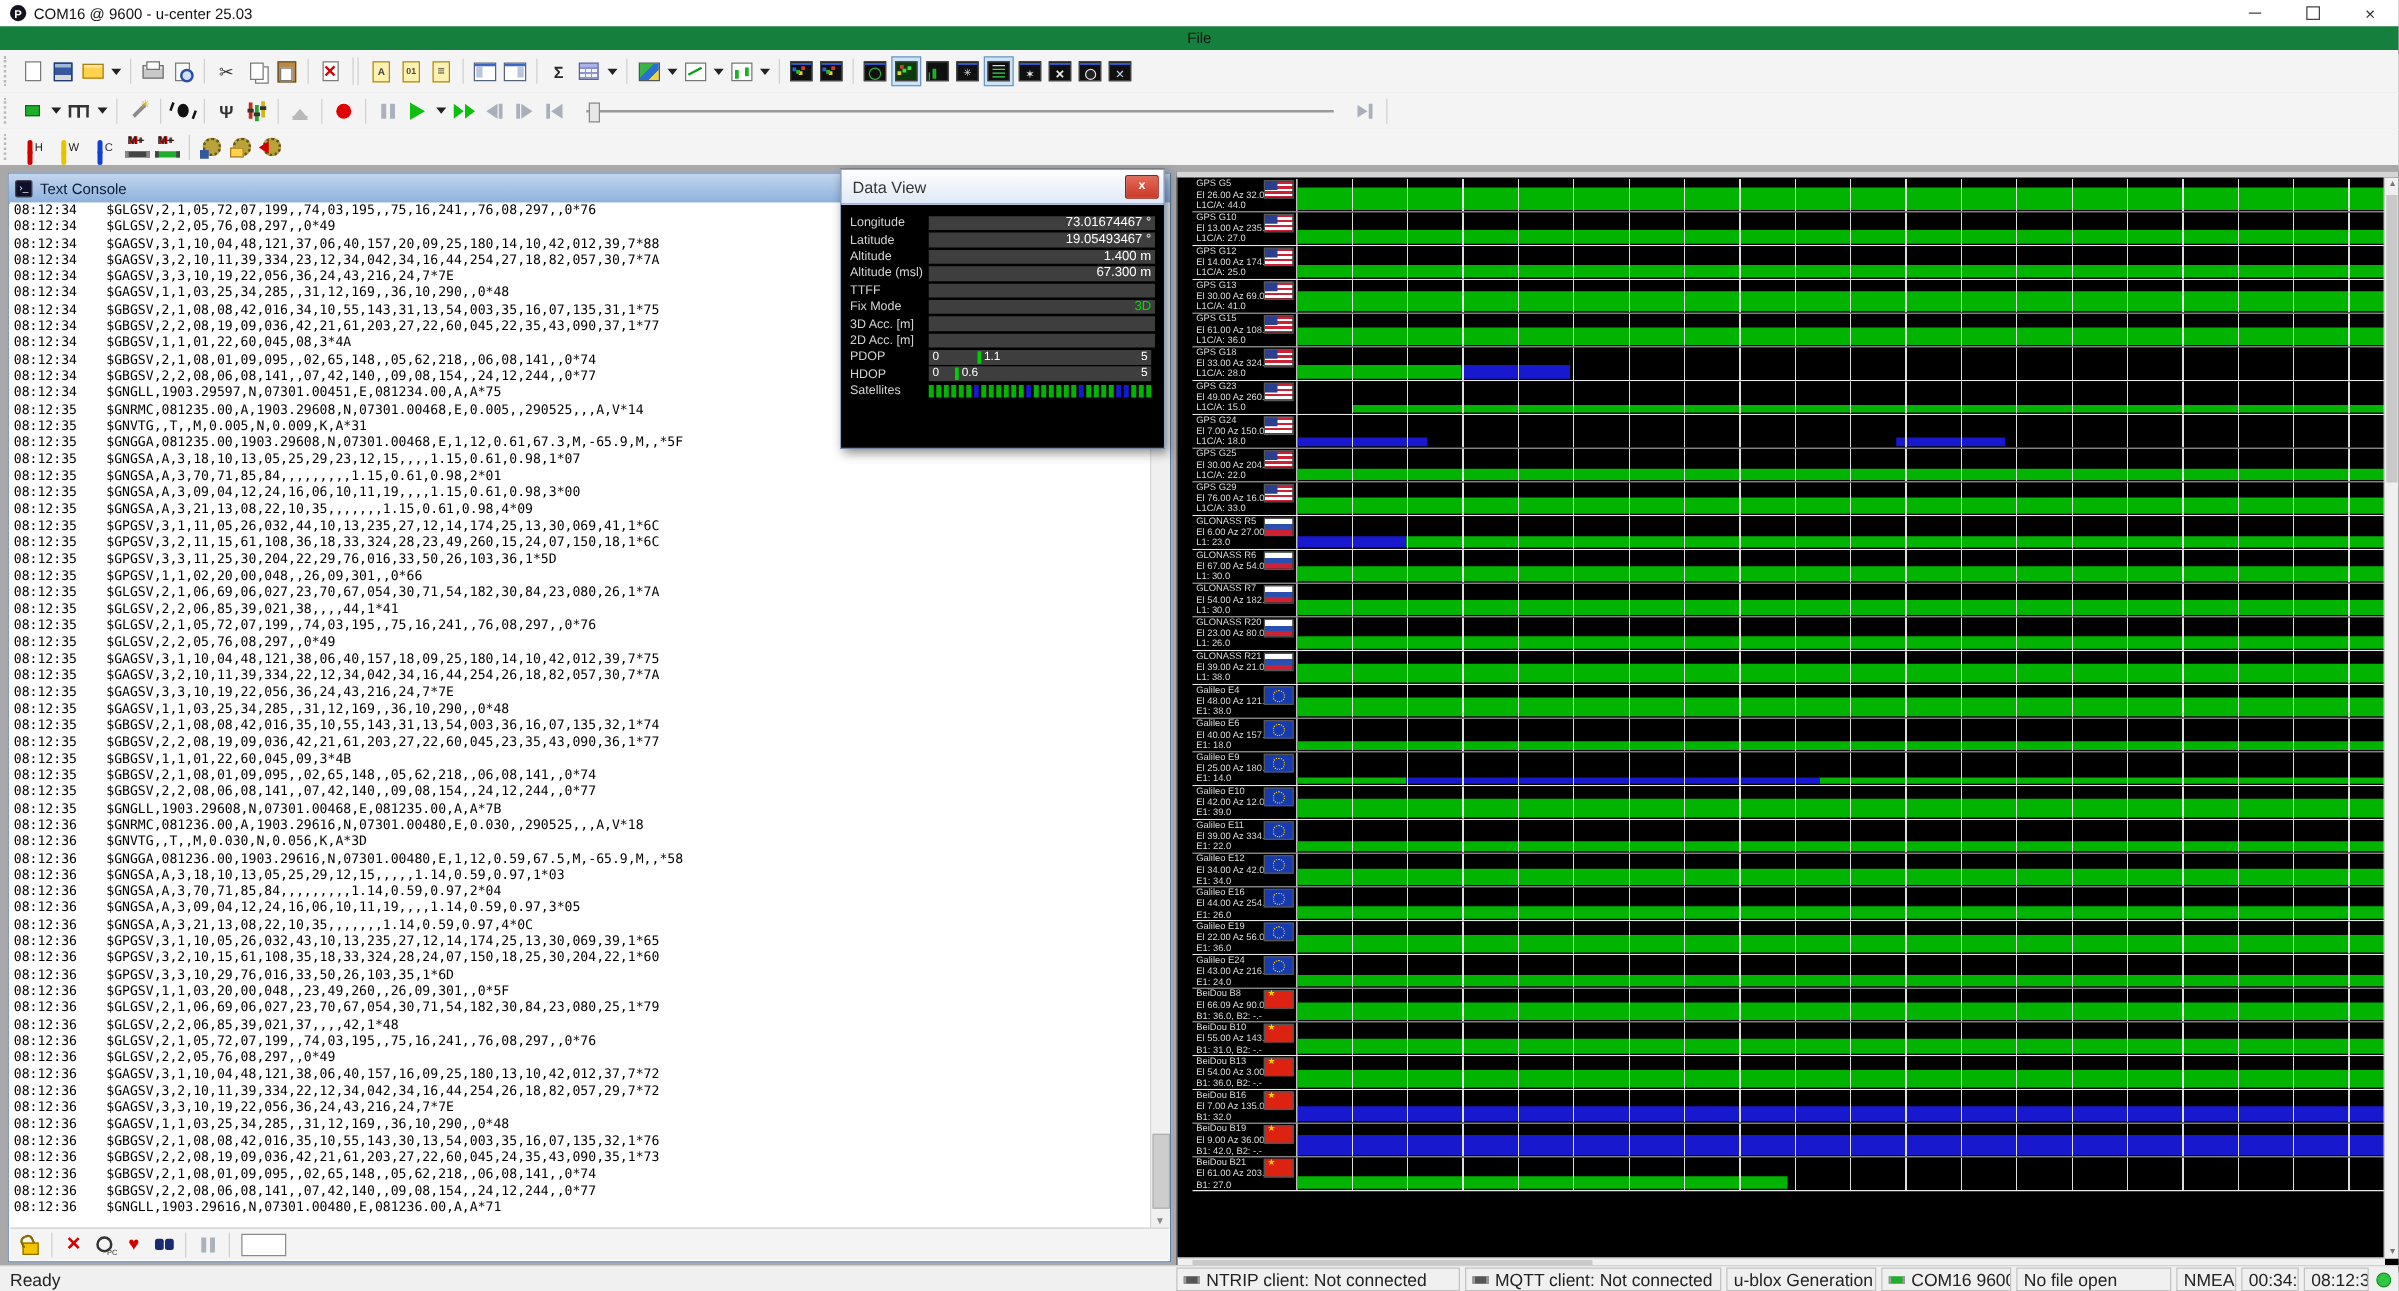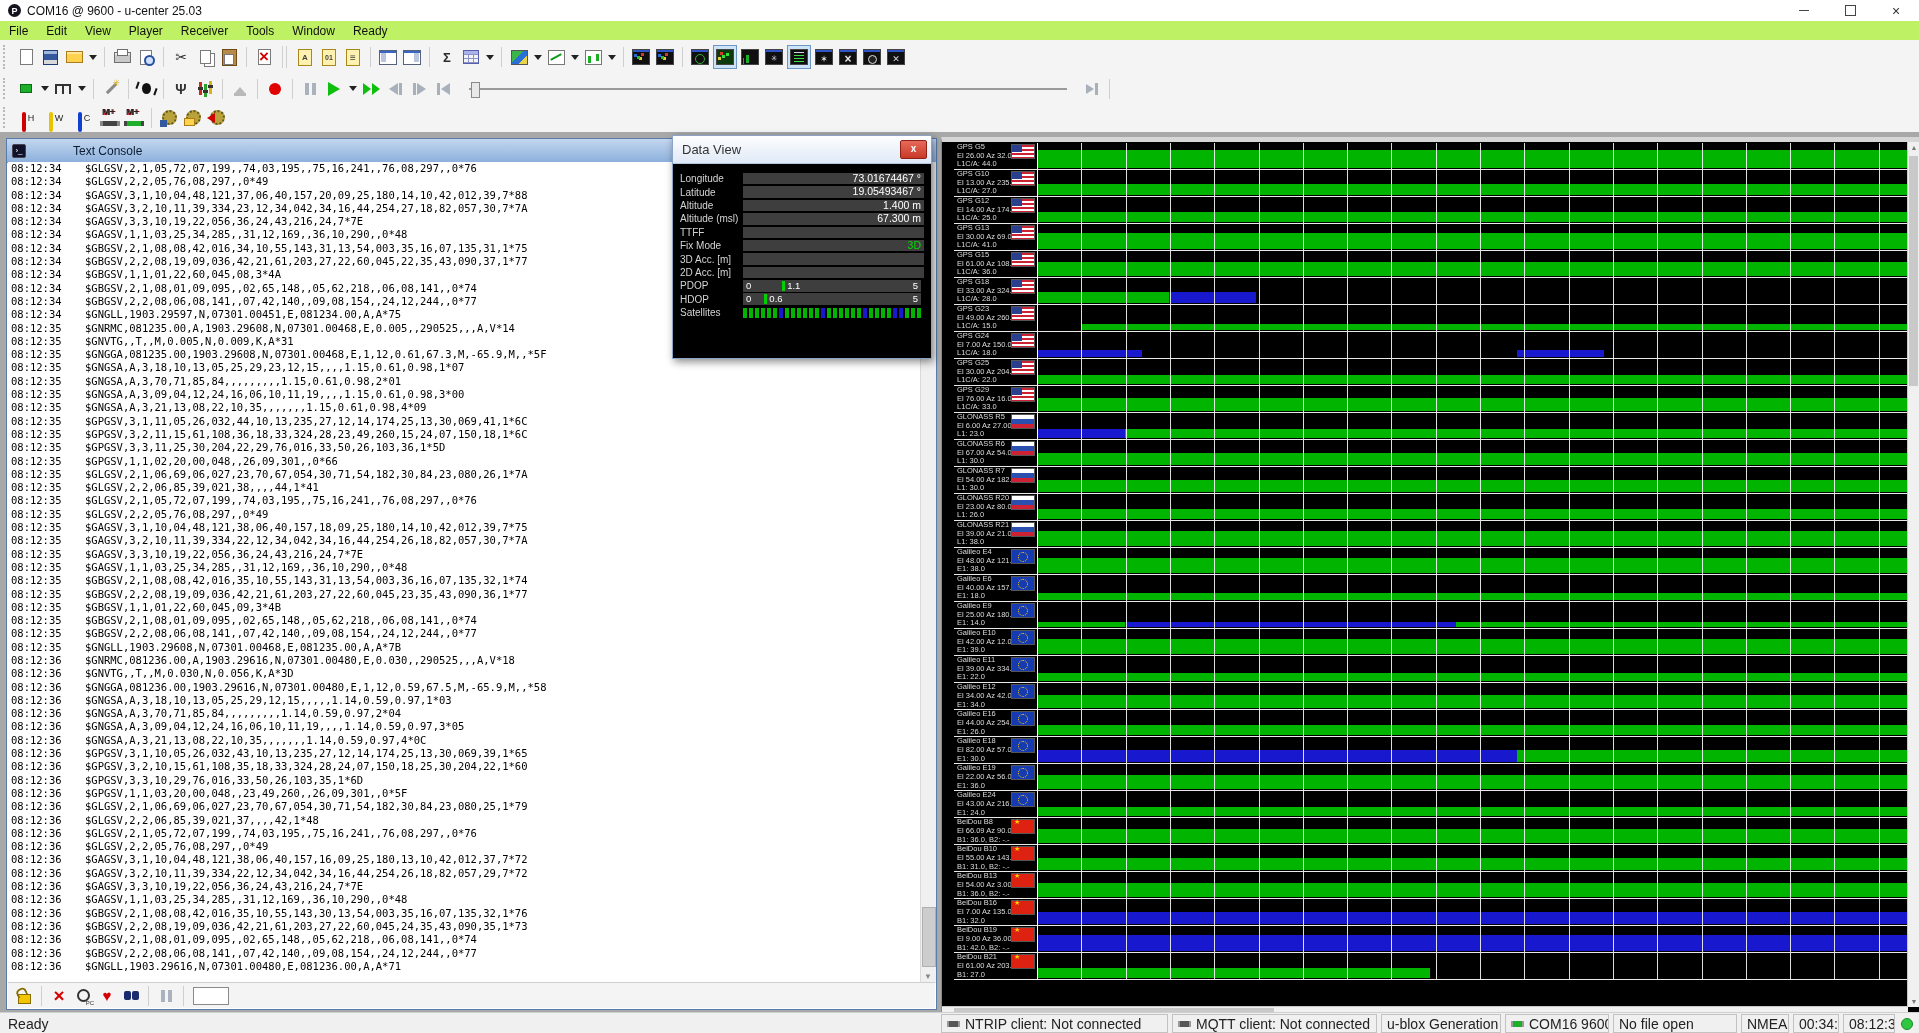--- a/index.html
+++ b/index.html
@@ -9,22 +9,22 @@
   #titlebar{position:absolute;left:0;top:0;width:100%;height:21px;background:#fff;display:flex;align-items:center;}
   #app-icon{width:13px;height:13px;border-radius:50%;background:#14141e;color:#fff;font-size:9px;font-weight:bold;
             display:flex;align-items:center;justify-content:center;margin:0 6px 0 8px;}
   #title-text{font-size:12px;color:#111;}
   #win-controls{margin-left:auto;display:flex;height:100%;}
   .wbtn{width:46px;height:100%;display:flex;align-items:center;justify-content:center;color:#444;}
   .min-glyph{width:10px;height:1px;background:#444;}
   .max-glyph{width:9px;height:9px;border:1px solid #444;}
   .close-glyph{font-size:14px;line-height:14px;color:#333;}
   
-  #menubar{position:absolute;left:0;top:21px;width:100%;height:19px;background:#bef264;display:flex;align-items:center;
-           border-bottom:3px solid #701a75;}
+  #menubar{position:absolute;left:0;top:21px;width:100%;height:19px;background:#15803d;display:flex;align-items:center;
+           border-bottom:3px solid #701a75;flex-direction:column;}
   .menu-item{padding:2px 9px;font-size:12px;color:#111;}
   
   .toolbar{position:absolute;left:0;width:100%;background:#f4f4f4;display:flex;align-items:center;
            border-bottom:1px solid #e2e2e2;}
   #tb1{top:40px;height:34px;}
   #tb2{top:74px;height:29px;}
   #tb3{top:103px;height:29px;}
   .grip{width:6px;height:70%;margin:0 3px;border-left:2px dotted #b9b9b9;}
   .tbsep{width:1px;height:20px;background:#cfcfcf;margin:0 5px;}
   .tbsep2{width:3px;height:22px;border-left:1px solid #cfcfcf;border-right:1px solid #cfcfcf;margin:0 6px;}
@@ -138,21 +138,21 @@
   .ic-endarrow::before{content:"";border-left:8px solid #a8b0bc;border-top:5px solid transparent;border-bottom:5px solid transparent;}
   .ic-endarrow::after{content:"";width:3px;height:12px;background:#a8b0bc;margin-left:1px;}
   
   #mdi{position:absolute;left:0;top:132px;width:100%;height:880px;background:#a8a8a8;}
   
   #console-win{position:absolute;left:6px;top:6px;width:929px;height:870px;background:#fff;border:1px solid #5a7cab;}
   #console-title{position:absolute;left:0;top:0;right:0;height:23px;
       background:linear-gradient(#c3d6ee,#8db1dd);display:flex;align-items:center;border-bottom:1px solid #7694bc;}
   #console-title .cicon{width:12px;height:12px;margin:0 6px 0 5px;background:#10102a;border:1px solid #445;border-radius:2px;color:#fff;
       font-size:8px;display:flex;align-items:center;justify-content:center;}
-  #console-title .ttext{font-size:12px;color:#0c1c34;margin-left:41px;}
+  #console-title .ttext{font-size:12px;color:#0c1c34;}
   #console-body{position:absolute;left:1px;top:23px;right:15px;bottom:26px;background:#fff;overflow:hidden;}
   .cline{white-space:pre;font-family:"DejaVu Sans Mono","Liberation Mono",monospace;font-size:10.5px;line-height:13.3px;color:#000;display:flex;}
   .cline .t{width:74px;flex:none;padding-left:3px;}
   #console-scroll{position:absolute;top:23px;right:0;width:15px;bottom:26px;background:#f0f0f0;border-left:1px solid #dadada;}
   #console-scroll .arr{position:absolute;left:2px;width:10px;height:10px;color:#888;font-size:8px;line-height:10px;text-align:center;}
   #console-scroll .thumb{position:absolute;left:1px;width:12px;height:58px;bottom:16px;background:#cdcdcd;border:1px solid #b0b0b0;}
   #console-tools{position:absolute;left:1px;right:1px;bottom:1px;height:25px;background:#f4f4f4;border-top:1px solid #cfcfcf;
       display:flex;align-items:center;padding-left:4px;}
   .ic-lock::before{content:"";width:11px;height:8px;background:#f2c500;border:1px solid #8a6d00;margin-top:6px;}
   .ic-lock::after{content:"";position:absolute;top:3px;width:7px;height:7px;border:2px solid #8a6d00;border-bottom:none;border-radius:5px 5px 0 0;transform:rotate(-25deg);left:3px;}
@@ -698,33 +698,20 @@
               <div>E1: 26.0</div>
               <span class="flag eu"></span>
             </div>
             <div class="sat-track">
               <span class="seg g" style="left: 0%; width: 100%; height: 40%;"></span>
               <div class="gridov"></div>
             </div>
           </div>
           <div class="sat-row">
             <div class="sat-label">
-              <div>Galileo E18</div>
-              <div>El 82.00 Az 57.0</div>
-              <div>E1: 30.0</div>
-              <span class="flag eu"></span>
-            </div>
-            <div class="sat-track">
-              <span class="seg b" style="left: 0%; width: 55%; height: 46.1538%;"></span>
-              <span class="seg g" style="left: 55%; width: 45%; height: 46.1538%;"></span>
-              <div class="gridov"></div>
-            </div>
-          </div>
-          <div class="sat-row">
-            <div class="sat-label">
               <div>Galileo E19</div>
               <div>El 22.00 Az 56.0</div>
               <div>E1: 36.0</div>
               <span class="flag eu"></span>
             </div>
             <div class="sat-track">
               <span class="seg g" style="left: 0%; width: 100%; height: 55.3846%;"></span>
               <div class="gridov"></div>
             </div>
           </div>

